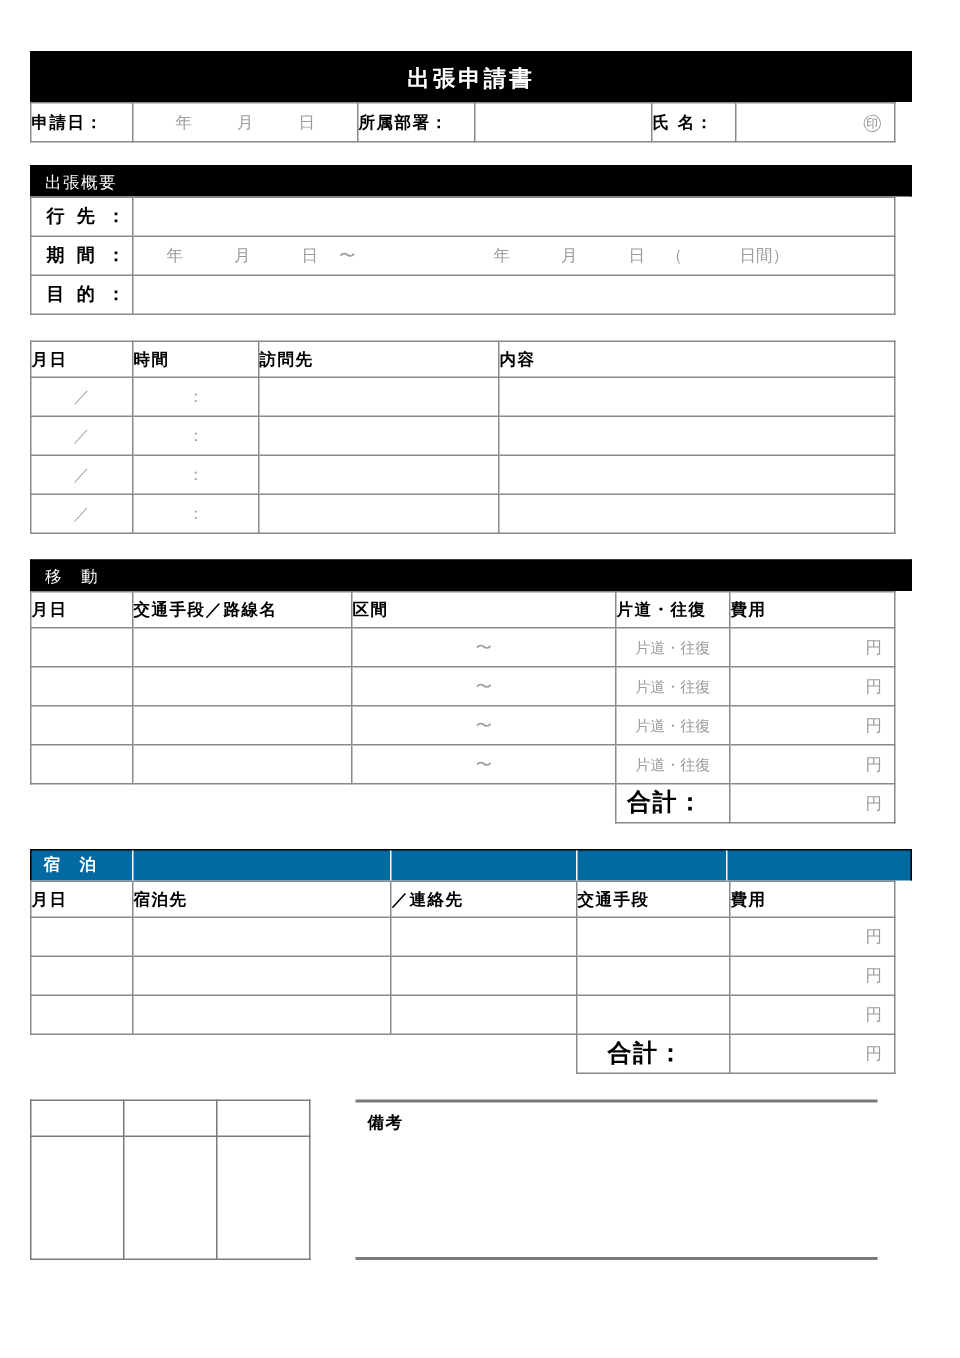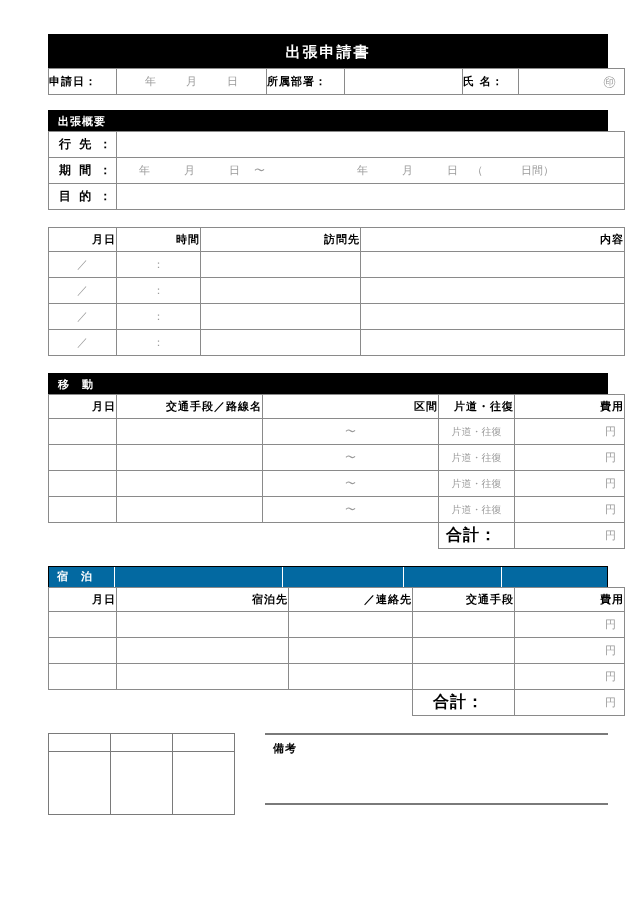--- a/index.html
+++ b/index.html
@@ -12,21 +12,21 @@
     height: 905px;
     font-family: "DejaVu Sans", "Liberation Sans", sans-serif;
     color: #000000;
     -webkit-font-smoothing: antialiased;
   }
   .page {
     position: relative;
     width: 640px;
     height: 905px;
     box-sizing: border-box;
-    padding: 34px 32px 0 48px;
+    padding: 34px 32px 0 20px;
   }
 
   
   table.form {
     width: 576px;
     border-collapse: collapse;
     table-layout: fixed;
     font-size: 11px;
   }
   table.form td {
@@ -49,21 +49,21 @@
     letter-spacing: 2px;
     border: 1px solid #000000;
     box-sizing: border-box;
   }
 
   
   .sec-head {
     background: #000000;
     color: #ffffff;
     font-size: 11px;
-    font-weight: bold;
+    font-weight: normal;
     height: 21px;
     line-height: 21px;
     padding-left: 9px;
     box-sizing: border-box;
     letter-spacing: 1px;
     border: 1px solid #000000;
     border-bottom: none;
   }
   .sec-head-split {
     display: flex;
@@ -101,21 +101,21 @@
     font-size: 12px;
     text-align: left;
     padding-left: 10px !important;
     letter-spacing: 2px;
     white-space: nowrap;
   }
   .col-head {
     background: #f2f2f2;
     font-weight: bold;
     font-size: 11px;
-    text-align: right;
+    text-align: left;
     letter-spacing: 1px;
     height: 23px !important;
     margin-top: 37px;
   }
   .ghost-c { color: #9b9b9b; font-size: 11px; text-align: center; }
   .ghost-r { color: #9b9b9b; font-size: 11px; text-align: right; padding-right: 8px !important; }
   .ghost-sm { color: #9b9b9b; font-size: 10px; text-align: center; letter-spacing: 0px; }
 
   .dateline {
     color: #9b9b9b;
@@ -172,21 +172,21 @@
   }
   .ap-top td { height: 17px; }
   .ap-bot td { height: 62px; }
 
   .remarks {
     width: 348px;
     margin-left: 30px;
     box-sizing: border-box;
     border-top: 2px solid #7a7a7a;
     border-bottom: 2px solid #7a7a7a;
-    height: 72px;
+    height: 107px;
     padding-top: 6px;
     padding-left: 8px;
   }
   .remarks-label {
     font-size: 11px;
     font-weight: bold;
     letter-spacing: 1px;
   }
 </style>
 </head>

